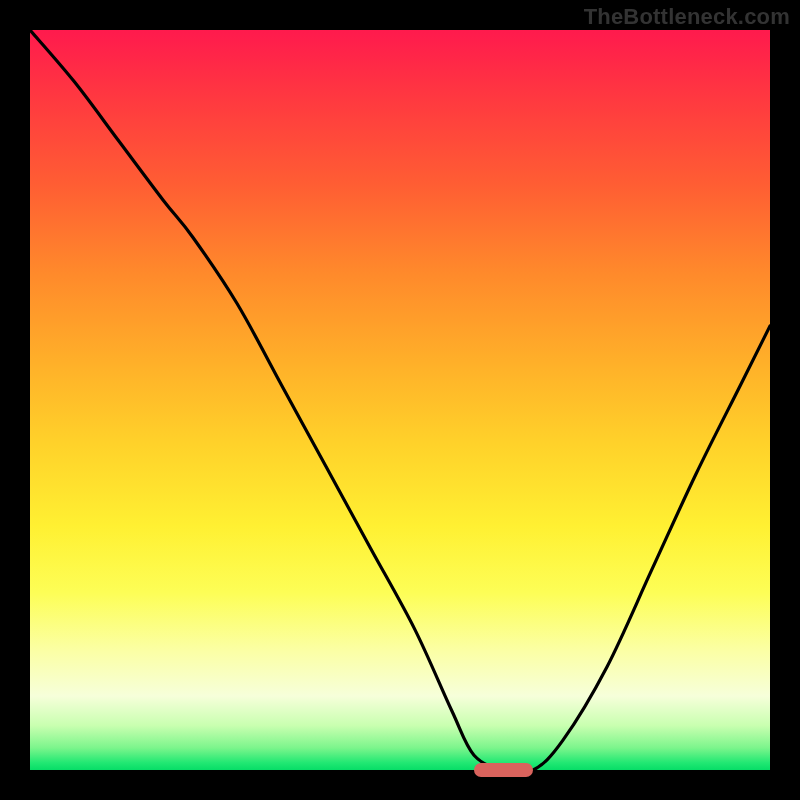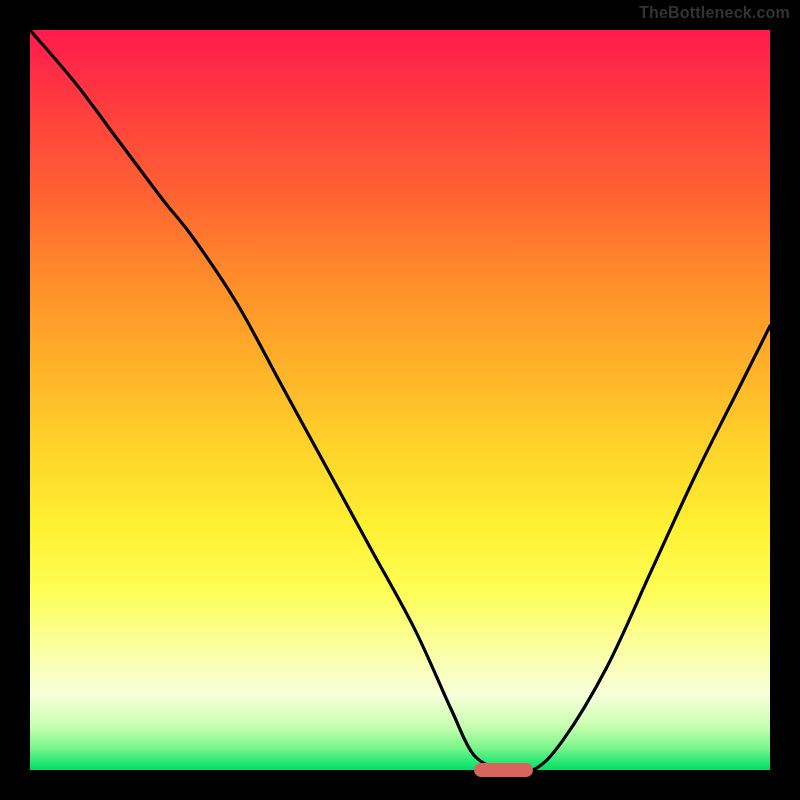--- a/index.html
+++ b/index.html
@@ -15,21 +15,21 @@
     position: relative;
     width: 800px;
     height: 800px;
     background: #000;
   }
   .watermark {
     position: absolute;
     top: 4px;
     right: 10px;
     color: #333;
-    font-size: 16px;
+    font-size: 22px;
     font-weight: 600;
     letter-spacing: 0.2px;
     user-select: none;
   }
   .plot-area {
     position: absolute;
     left: 30px;
     top: 30px;
     width: 740px;
     height: 740px;

